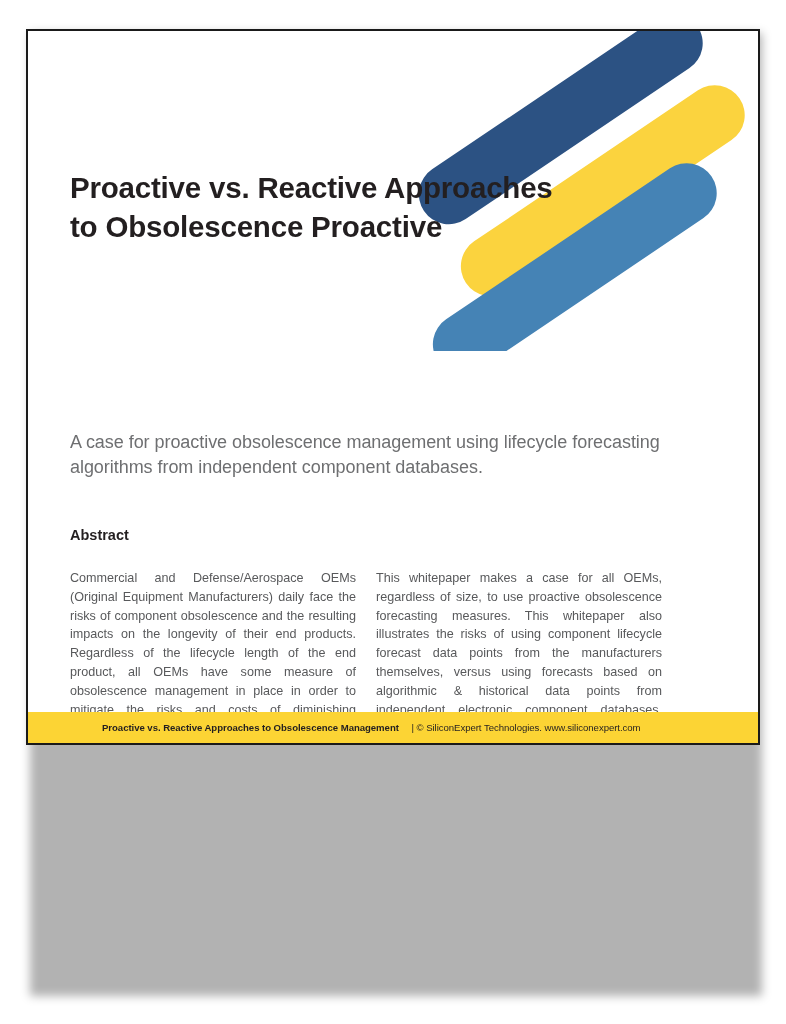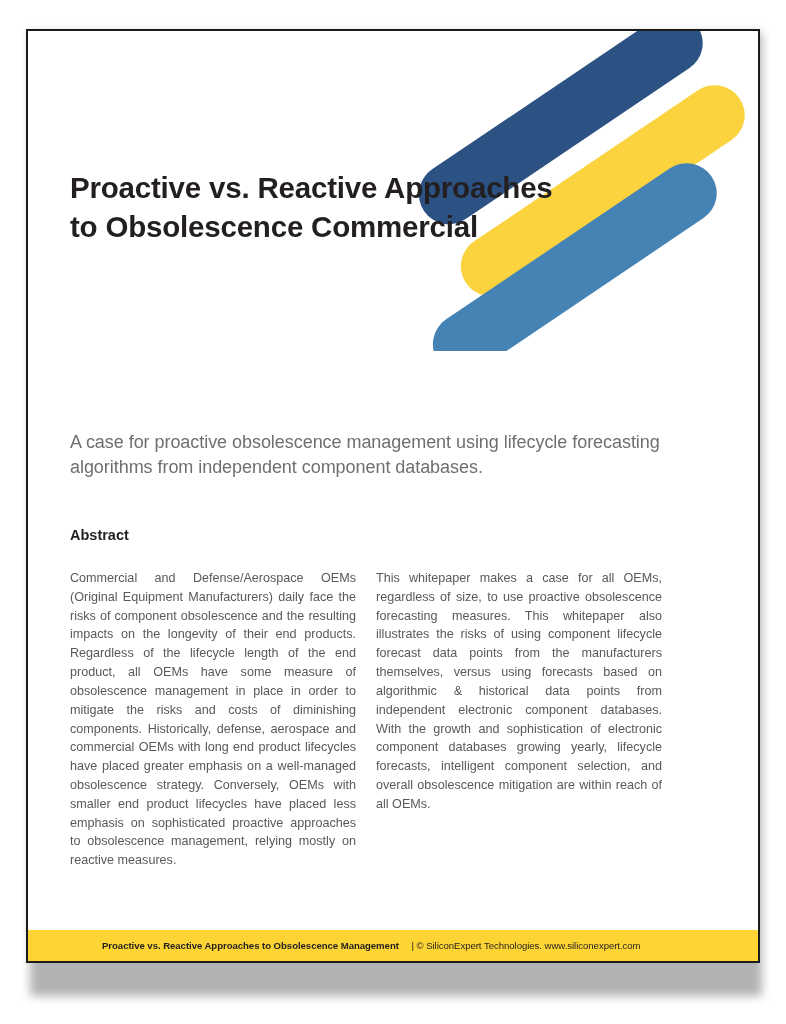--- a/index.html
+++ b/index.html
@@ -24,21 +24,21 @@
     height: 963px;
     background: rgba(0,0,0,0.30);
     filter: blur(5px);
     border-radius: 1px;
   }
   #page-sheet {
     position: absolute;
     left: 26px;
     top: 29px;
     width: 734px;
-    height: 934px;
+    height: 716px;
     background: #ffffff;
     border: 2px solid #1a1a1a;
     box-sizing: border-box;
     overflow: hidden;
   }
 
   
   #deco {
     position: absolute;
     right: 0;
@@ -169,21 +169,21 @@
 <div id="page-sheet">
 
   <div id="deco">
     <div class="deco-bar" id="deco-bar-navy"></div>
     <div class="deco-bar" id="deco-bar-yellow"></div>
     <div class="deco-bar" id="deco-bar-blue"></div>
   </div>
 
   <div id="content">
 
-    <h1 id="doc-title"><span>Proactive vs. Reactive Approaches</span><br><span>to Obsolescence Commercial</span></h1>
+    <h1 id="doc-title"><span>Proactive vs. Reactive Approaches</span><br><span>to Obsolescence Proactive</span></h1>
 
     <div id="doc-subtitle">A case for proactive obsolescence management using lifecycle forecasting algorithms from independent component databases.</div>
 
     <div id="abstract-heading">Abstract</div>
 
     <div id="abstract-columns">
       <div class="abstract-col">Commercial and Defense/Aerospace OEMs (Original Equipment Manufacturers) daily face the risks of component obsolescence and the resulting impacts on the longevity of their end products. Regardless of the lifecycle length of the end product, all OEMs have some measure of obsolescence management in place in order to mitigate the risks and costs of diminishing components. Historically, defense, aerospace and commercial OEMs with long end product lifecycles have placed greater emphasis on a well-managed obsolescence strategy. Conversely, OEMs with smaller end product lifecycles have placed less emphasis on sophisticated proactive approaches to obsolescence management, relying mostly on reactive measures.</div>
       <div class="abstract-col">This whitepaper makes a case for all OEMs, regardless of size, to use proactive obsolescence forecasting measures. This whitepaper also illustrates the risks of using component lifecycle forecast data points from the manufacturers themselves, versus using forecasts based on algorithmic &amp; historical data points from independent electronic component databases. With the growth and sophistication of electronic component databases growing yearly, lifecycle forecasts, intelligent component selection, and overall obsolescence mitigation are within reach of all OEMs.</div>
     </div>
 

